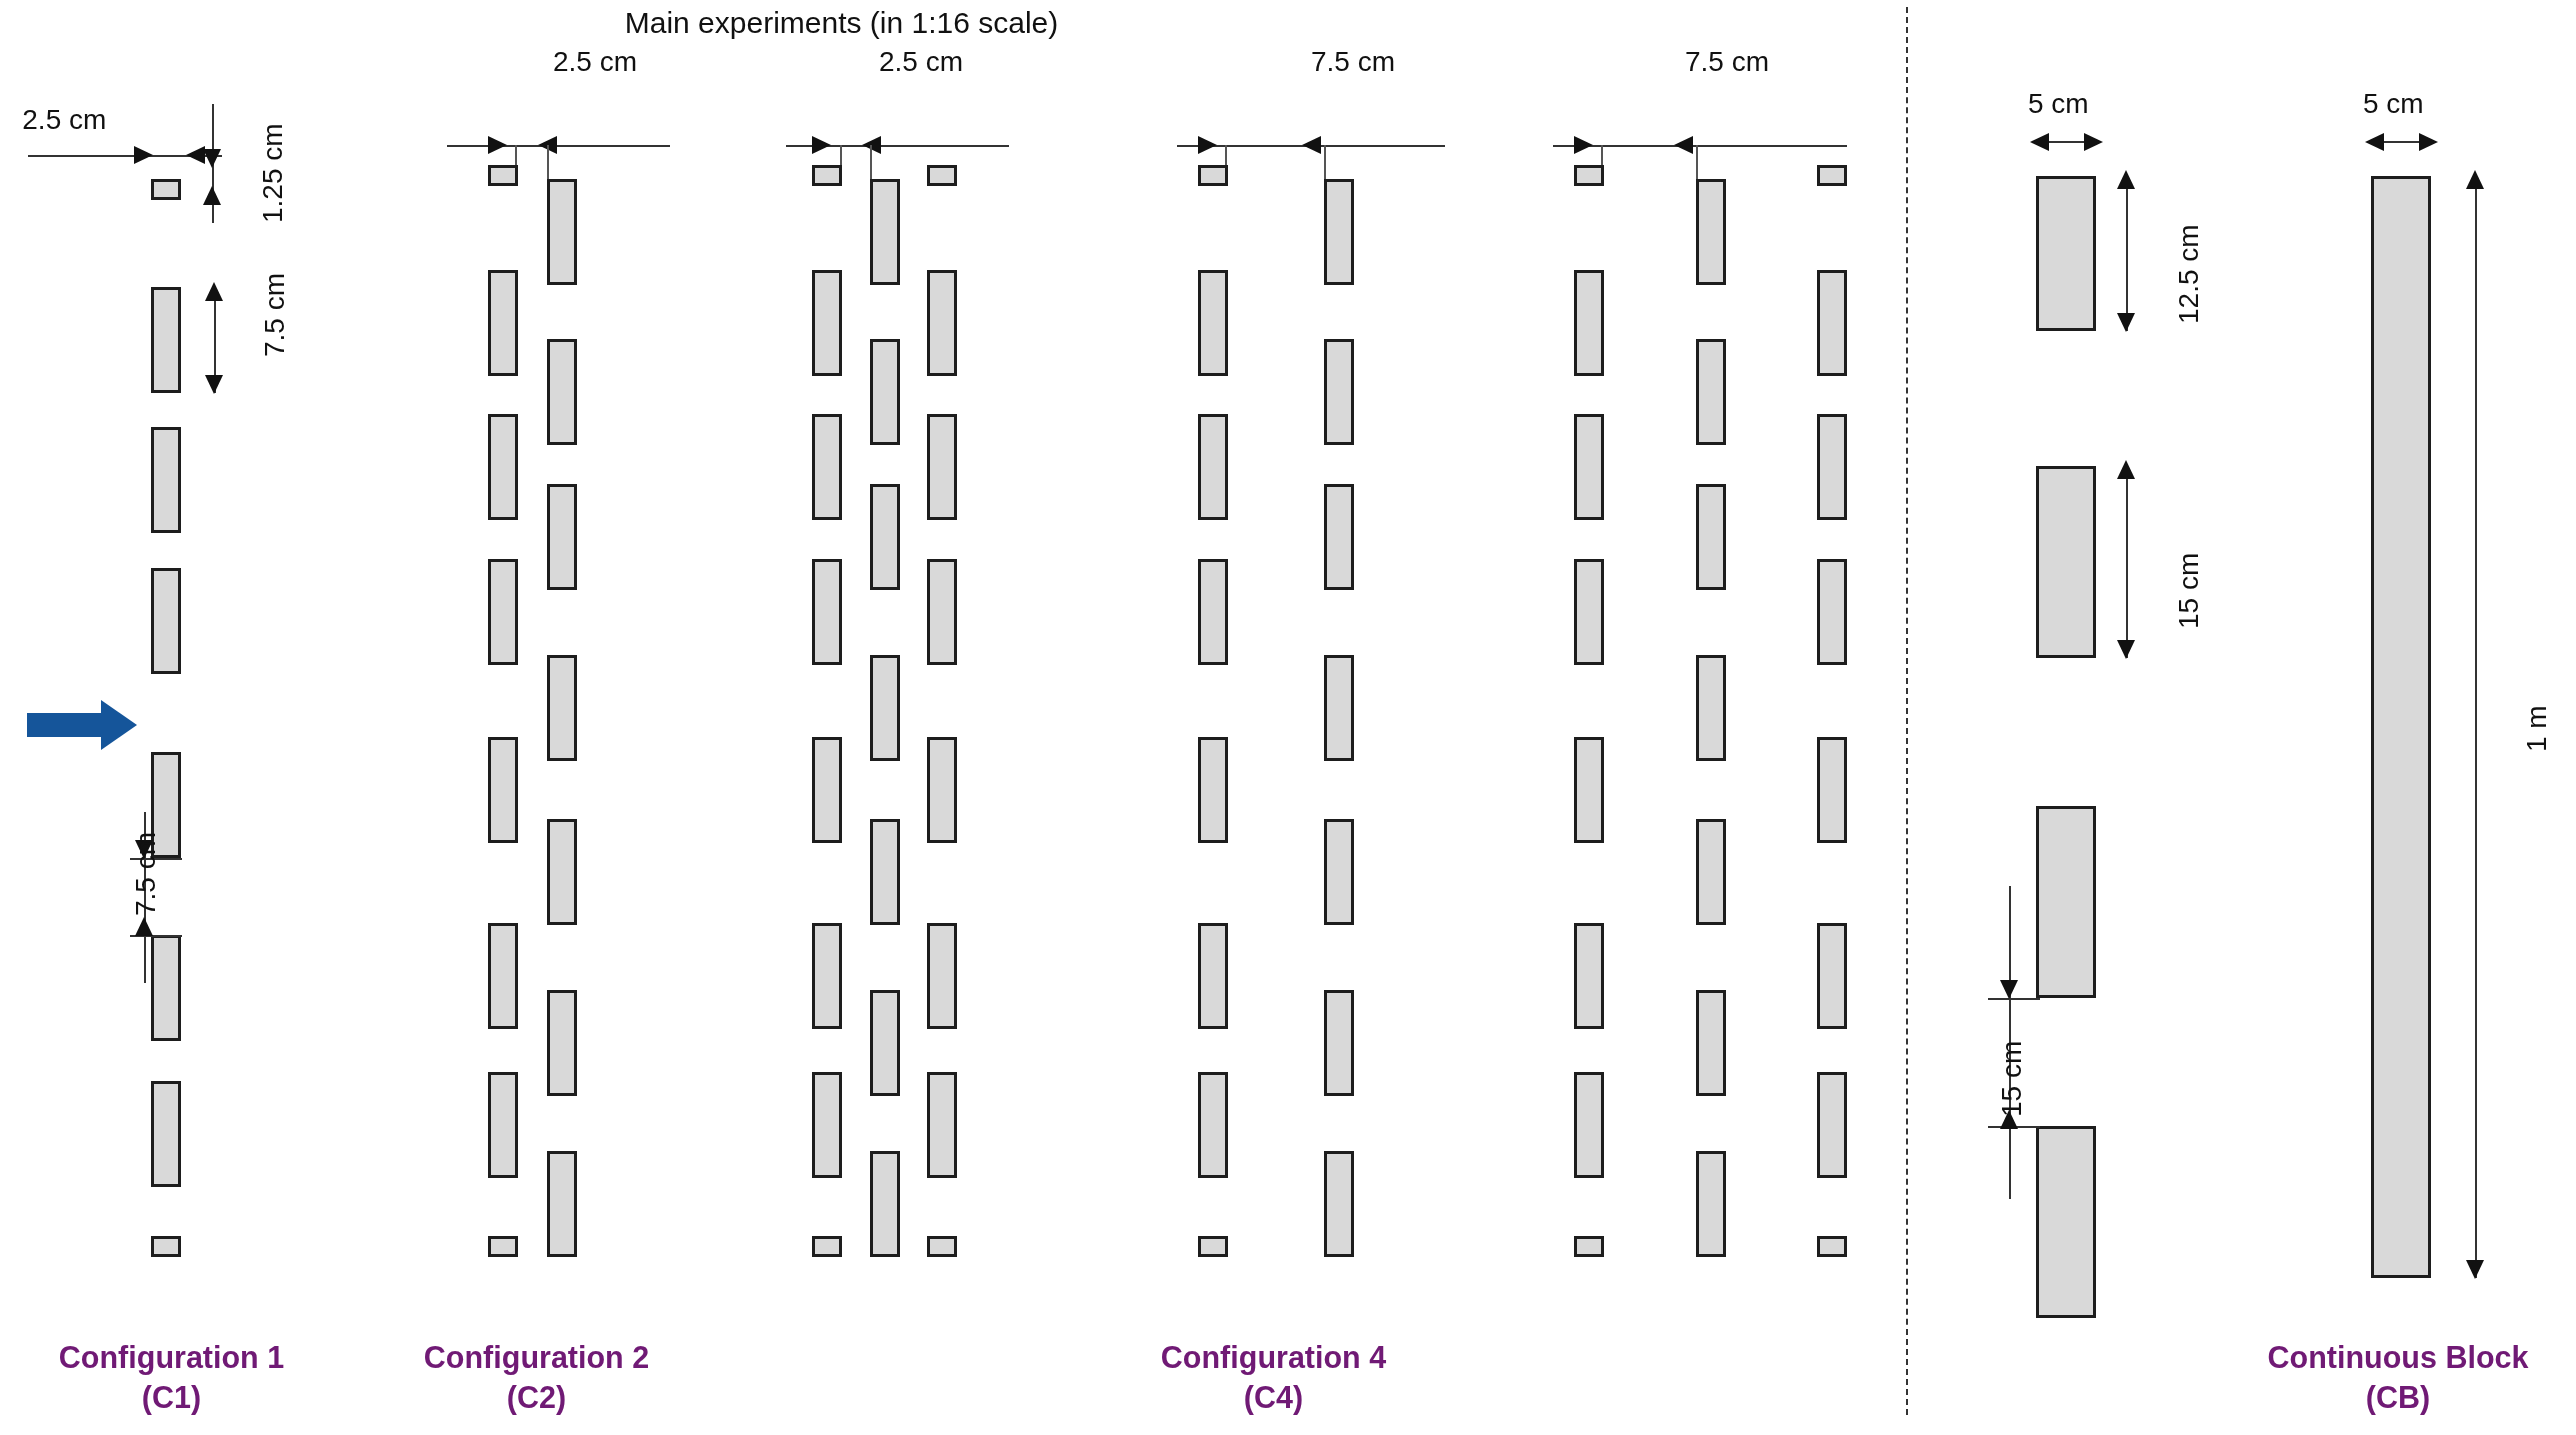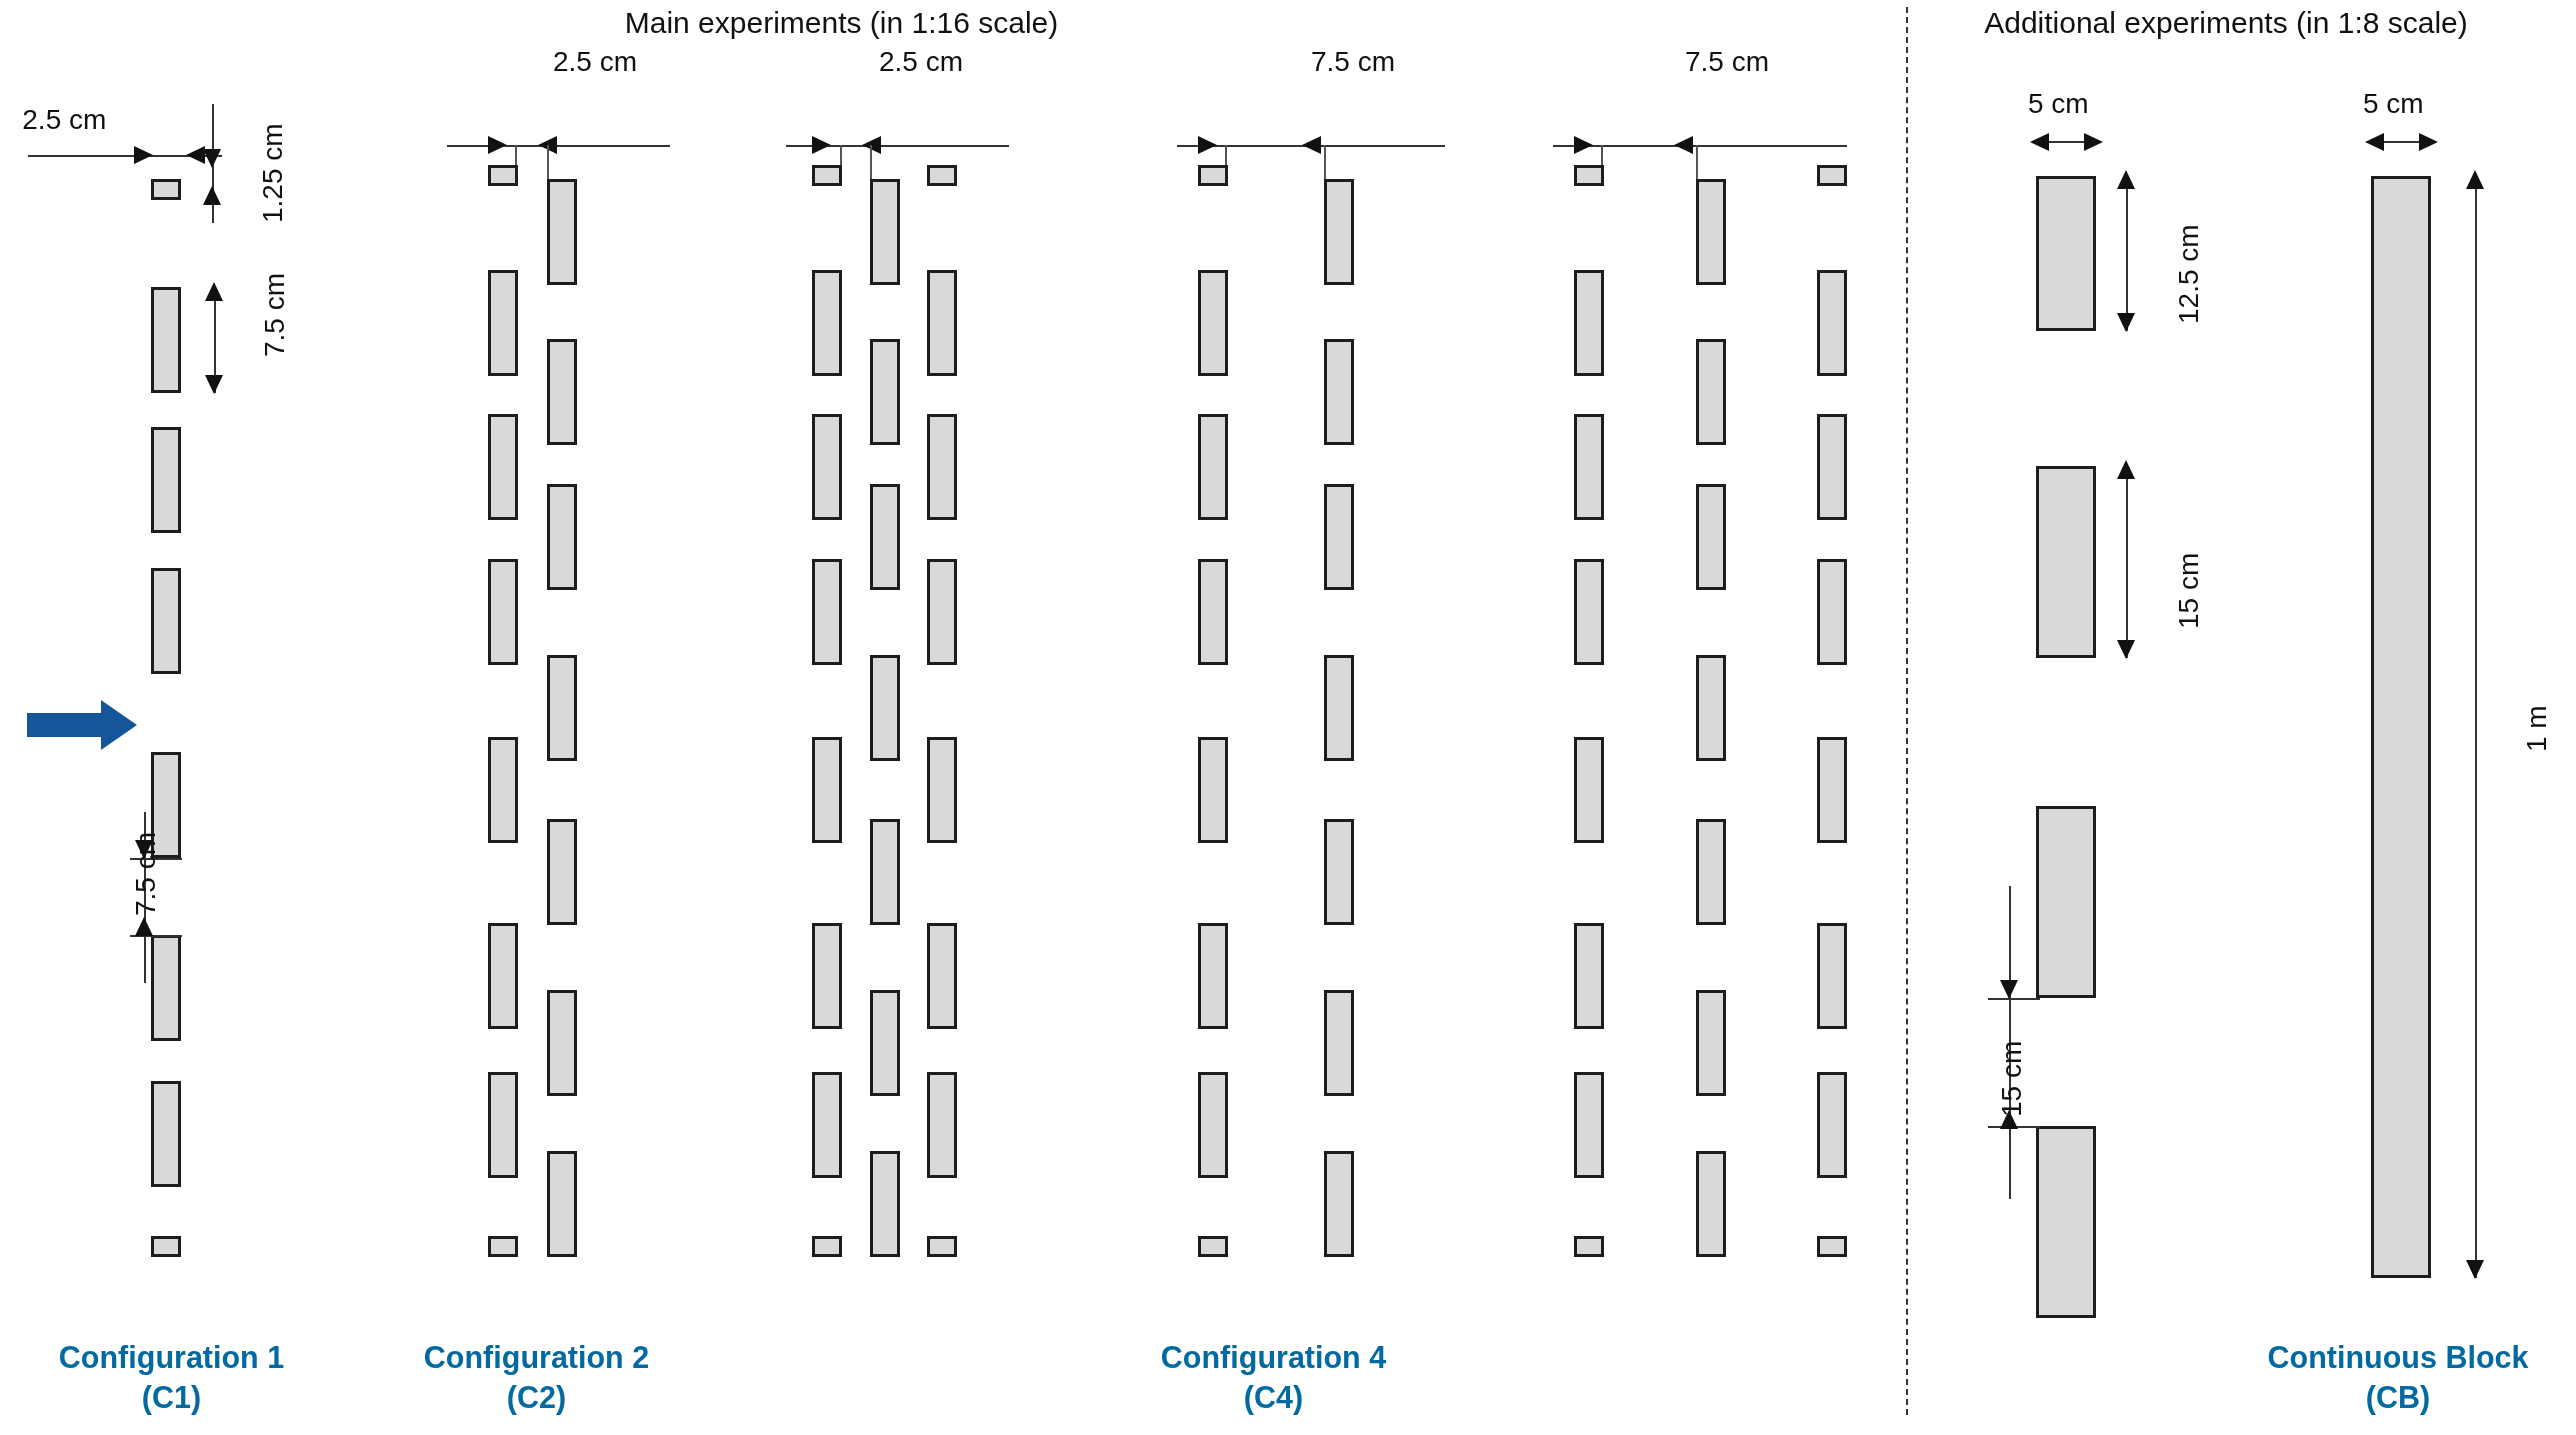--- a/index.html
+++ b/index.html
@@ -27,29 +27,28 @@
   .ar-r{border-top:9.7px solid transparent;border-bottom:9.7px solid transparent;border-left:19.4px solid #111;}
   .ar-l{border-top:9.7px solid transparent;border-bottom:9.7px solid transparent;border-right:19.4px solid #111;}
   .ar-u{border-left:9.7px solid transparent;border-right:9.7px solid transparent;border-bottom:19.4px solid #111;}
   .ar-d{border-left:9.7px solid transparent;border-right:9.7px solid transparent;border-top:19.4px solid #111;}
 
   
   .flow{position:absolute;}
   .flow .shaft{position:absolute;background:#15559a;}
   .flow .head{position:absolute;width:0;height:0;border-top:25px solid transparent;border-bottom:25px solid transparent;border-left:36px solid #15559a;}
 
-  .caption{position:absolute;font-size:30.5px;font-weight:bold;text-align:center;line-height:1.32;color:#0369a1;}
+  .caption{position:absolute;font-size:30.5px;font-weight:bold;text-align:center;line-height:1.32;color:#701a75;}
 </style>
 </head>
 <body>
 
 <div id="stage">
 
   <div class="hdr" style="left:536px;top:6px;width:611px;">Main experiments (in 1:16 scale)</div>
-  <div class="hdr" style="left:1906px;top:6px;width:640px;">Additional experiments (in 1:8 scale)</div>
 
   <div class="divider" style="left:1906px;top:7.4px;height:1408px;"></div>
 
   <div class="hline" style="left:28px;top:155px;width:194px;"></div>
   <div class="ar ar-r" style="left:134px;top:146px;"></div>
   <div class="ar ar-l" style="left:186px;top:146px;"></div>
   <div class="dim" style="left:22.3px;top:104px;">2.5 cm</div>
 
   <div class="vline" style="left:212px;top:104px;height:119px;"></div>
   <div class="ar ar-d" style="left:203px;top:149px;"></div>

